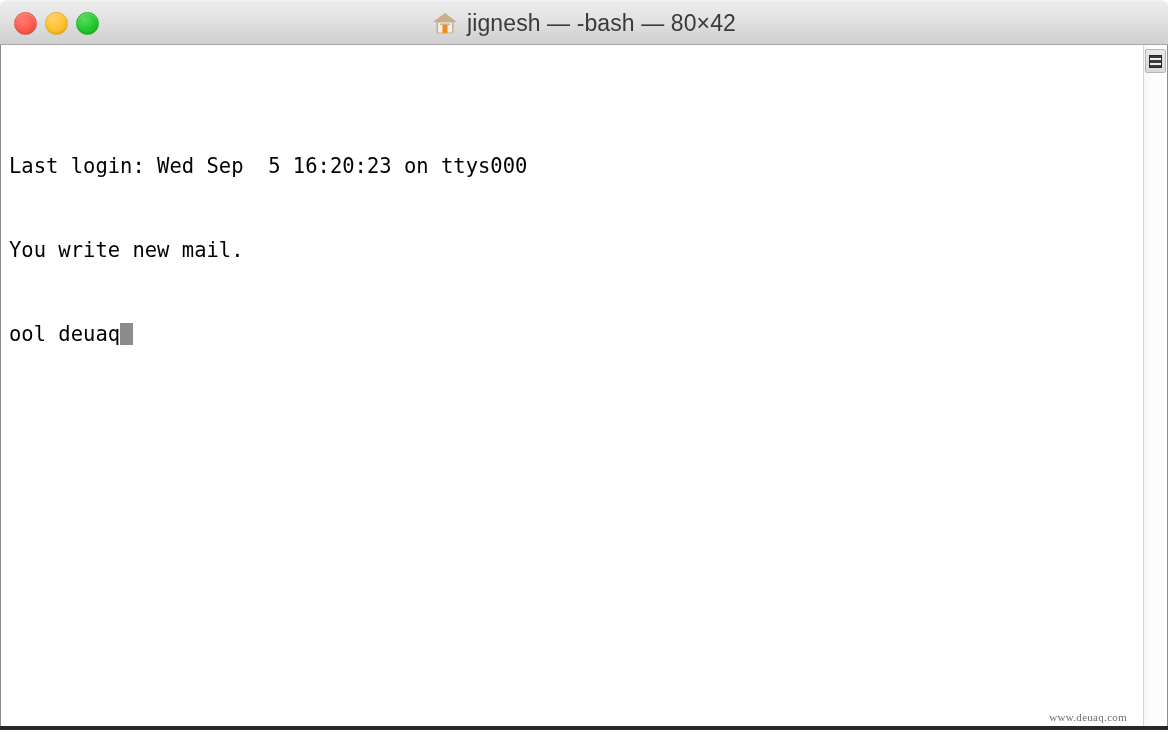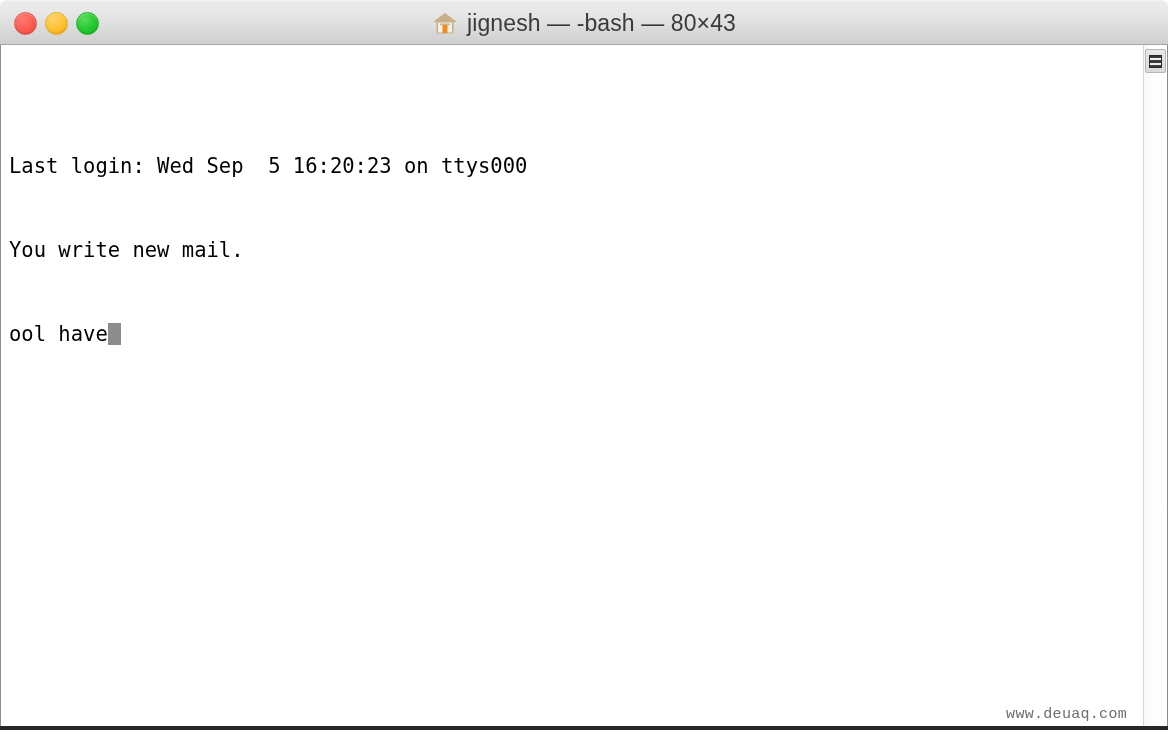--- a/index.html
+++ b/index.html
@@ -174,22 +174,22 @@
     background: #f0f0f0;
   }
   .scroll-thumb-glyph::before { top: 2px; }
   .scroll-thumb-glyph::after  { top: 7px; }
 
   
   .watermark {
     position: absolute;
     right: 40px;
     bottom: 6px;
-    font-family: Liberation Mono, monospace;
-    font-size: 15px;
+    font-family: Liberation Serif, serif;
+    font-size: 11px;
     color: #6e6e6e;
     letter-spacing: 0.3px;
     user-select: none;
   }
 </style>
 </head>
 <body>
 
 <div id="screen">
 
@@ -205,30 +205,30 @@
 
       <div class="title-center">
         <span class="home-icon">
           <svg viewBox="0 0 26 24" width="26" height="24" xmlns="http://www.w3.org/2000/svg">
             <polygon points="13,2 25,11 21.5,11 21.5,22 4.5,22 4.5,11 1,11" fill="#c9ae8a"></polygon>
             <rect x="5.5" y="11" width="15" height="11" fill="#f4efe6" stroke="#c9ae8a" stroke-width="1"></rect>
             <rect x="10.5" y="13.5" width="5" height="8.5" fill="#f08b22"></rect>
             <rect x="8" y="12.5" width="10" height="1.6" fill="#cdb48e"></rect>
           </svg>
         </span>
-        <span class="title-text">jignesh — -bash — 80×43</span>
+        <span class="title-text">jignesh — -bash — 80×42</span>
       </div>
     </div>
 
     <div class="terminal-body">
 
       <div class="term-text">
         <div class="term-line">Last login: Wed Sep  5 16:20:23 on ttys000</div>
         <div class="term-line">You write new mail.</div>
-        <div class="term-line"><span>ool have</span><span class="cursor-block"></span></div>
+        <div class="term-line"><span>ool deuaq</span><span class="cursor-block"></span></div>
       </div>
 
       <div class="scrollbar">
         <div class="scroll-thumb">
           <span class="scroll-thumb-glyph"></span>
         </div>
       </div>
 
       <div class="watermark">www.deuaq.com</div>
     </div>

